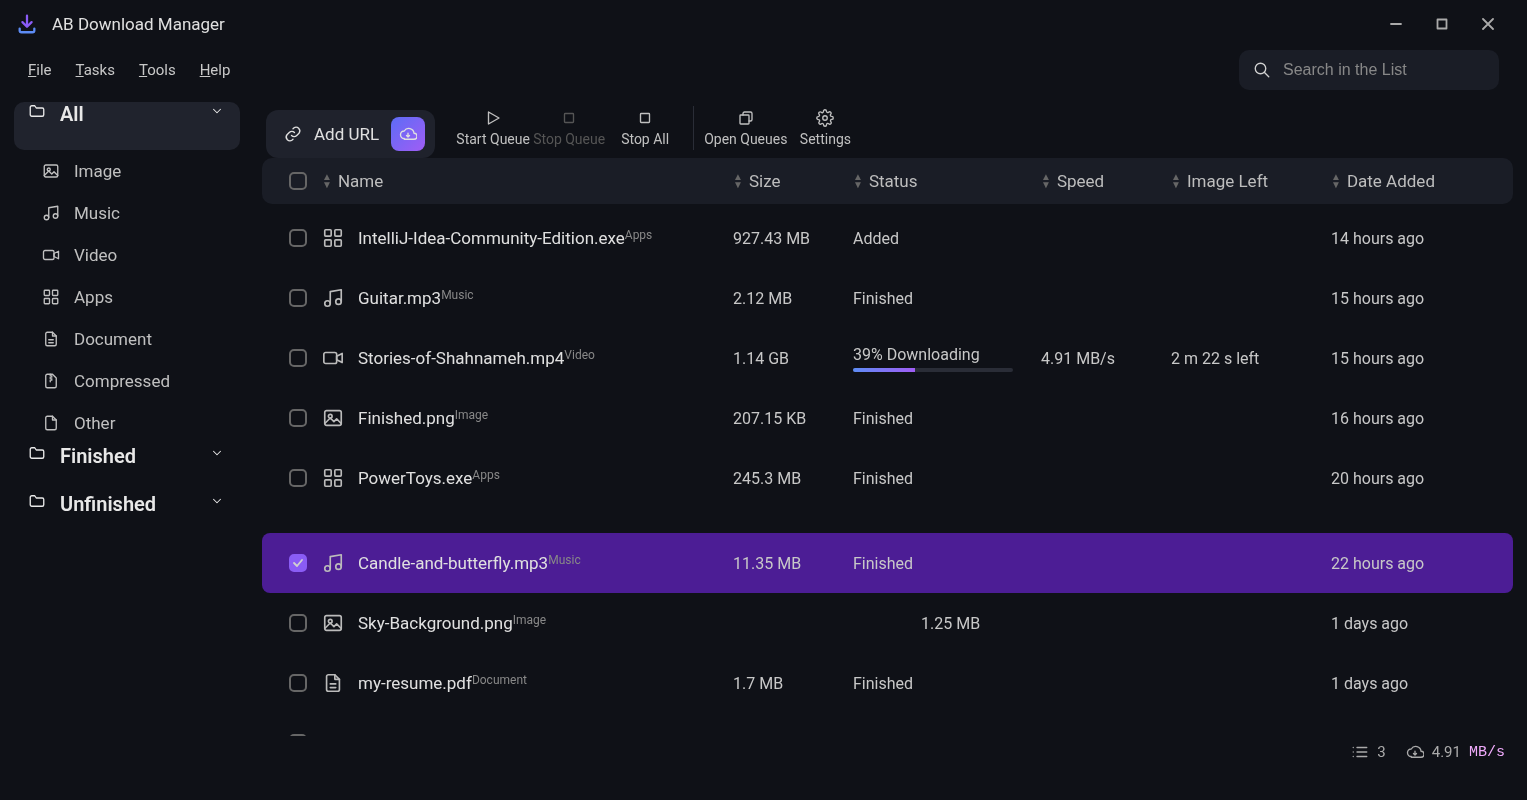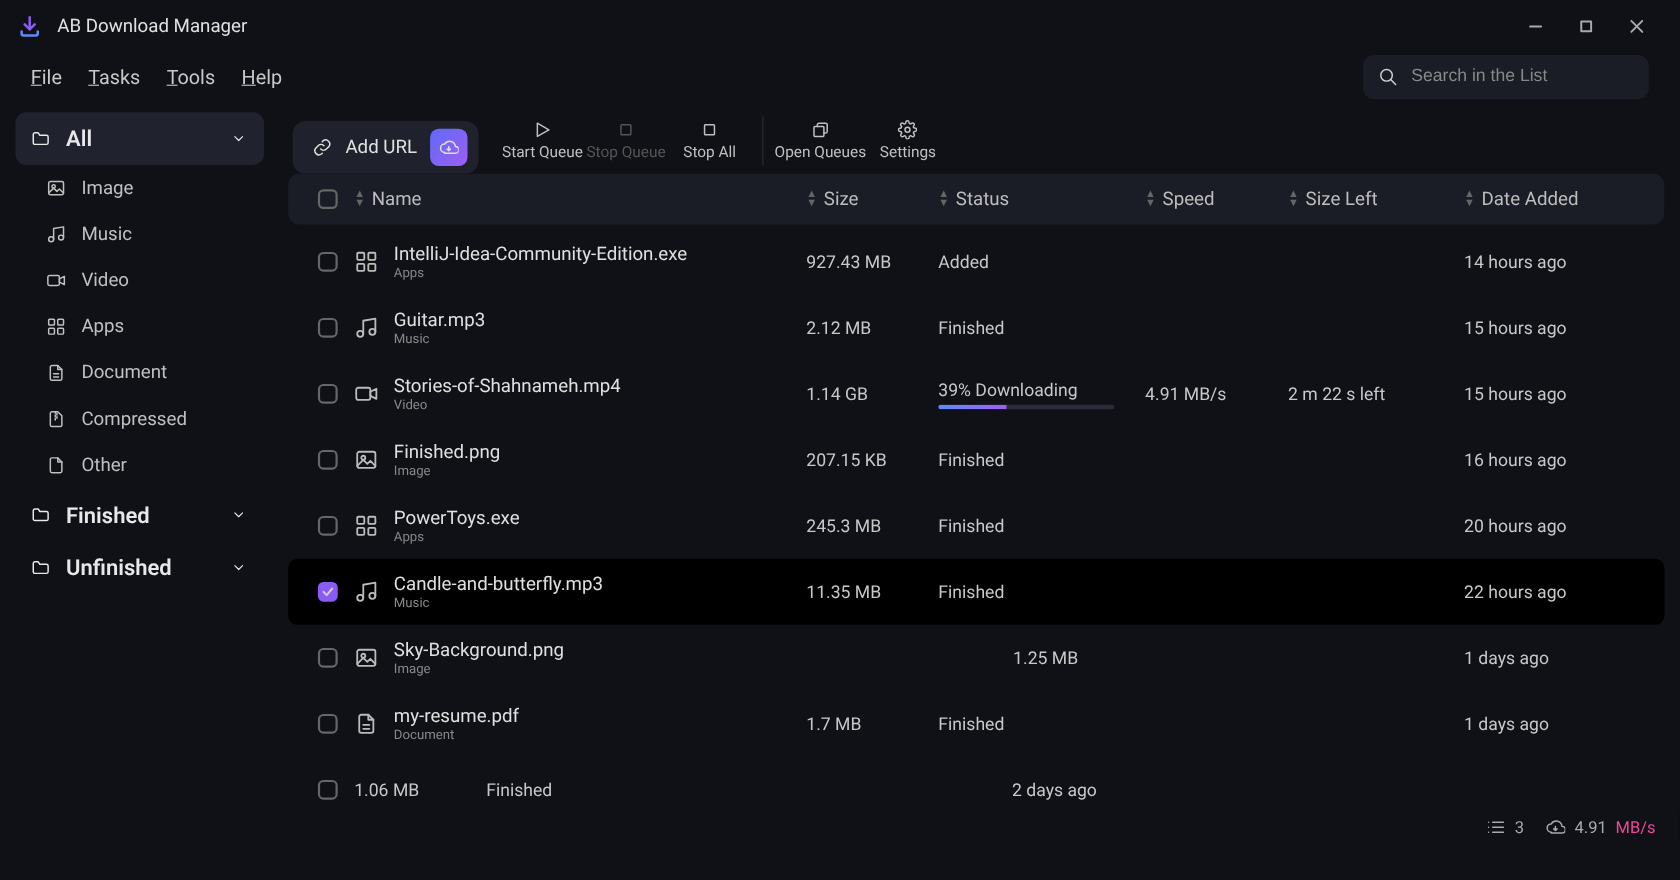--- a/index.html
+++ b/index.html
@@ -28,21 +28,21 @@
   color: #aaa; cursor: pointer;
 }
 
 
 .menubar {
   height: 44px;
   display: flex; align-items: center;
   padding: 0 28px;
   gap: 24px;
 }
-.menu-item { font-size: 18px; color: #c8c8c8; cursor: pointer; }
+.menu-item { font-size: 15px; color: #c8c8c8; cursor: pointer; }
 .menu-item:first-letter { text-decoration: underline; }
 .menubar .spacer { flex: 1; }
 .search-wrap {
   width: 260px; height: 40px;
   background: #1a1d26;
   border-radius: 10px;
   display: flex; align-items: center;
   padding: 0 14px; gap: 12px;
 }
 .search-wrap input {
@@ -55,21 +55,21 @@
 .main { display: flex; height: calc(800px - 48px - 44px - 32px); }
 
 
 .sidebar {
   width: 254px;
   padding: 10px 14px;
   overflow-y: auto;
 }
 .side-group {
   height: 48px;
-  display: flex; align-items: center;
+  display: flex; align-items: flex-start;
   gap: 14px;
   padding: 0 14px;
   border-radius: 10px;
   font-size: 20px; font-weight: 600;
   color: #e8e8e8;
   cursor: pointer;
 }
 .side-group.active { background: #20232d; }
 .side-group .chev { margin-left: auto; }
 .side-item {
@@ -143,34 +143,34 @@
 .col-date  { width: 170px; flex-shrink:0;}
 
 .table-body { flex: 1; overflow-y: auto; padding: 0 14px 0 8px; }
 .row {
   height: 60px;
   display: flex; align-items: center;
   padding: 0 12px;
   border-radius: 8px;
   cursor: pointer;
 }
-.row.selected { background: #000000; }
+.row.selected { background: #4c1d95; margin-top: 25px; }
 .chk {
   width: 18px; height: 18px;
   border: 2px solid #666;
   border-radius: 5px;
   display: flex; align-items: center; justify-content:center;
 }
 .chk.checked { background: #8a5cf5; border-color: #8a5cf5; }
 .chk.checked svg { display: block; }
 .chk svg { display: none; }
 
 .name-cell { display: flex; align-items: center; gap: 14px; min-width:0; }
 .file-icon { width: 22px; height: 22px; flex-shrink:0; color: #bbb; display: inline-flex; align-items: center; justify-content: center;}
-.name-stack { display: flex; flex-direction: column; min-width:0;}
+.name-stack { display: flex; flex-direction: row; min-width:0;}
 .fname { font-size: 17px; color: #e0e0e0; white-space: nowrap; overflow:hidden; text-overflow: ellipsis;}
 .fcat  { font-size: 12px; color: #888; }
 .cell { font-size: 16px; color: #c8c8c8; }
 
 .status-stack { display:flex; flex-direction:column; gap:4px;}
 .pbar { width: 160px; height: 4px; background: #2a2d37; border-radius: 2px; overflow:hidden;}
 .pbar .fill { height:100%; }
 .fill.dl { background: linear-gradient(90deg, #5d8cf5, #a05df5); }
 .fill.pause { background: #f5a05d; }
 
@@ -180,21 +180,21 @@
   bottom: 0;
   left: 0;
   right: 0;
   height: 32px;
   display:flex; align-items:center; justify-content:flex-end;
   gap: 20px; padding: 0 22px;
   font-size: 15px; color: #aaa;
   background: #0f1117;
 }
 .sb-item { display:flex; align-items:center; gap:8px;}
-.sb-unit { color: #ec4899; }
+.sb-unit { color: #f0abfc; font-family: Liberation Mono, monospace; }
 
 svg { stroke: currentColor; fill: none; stroke-width: 1.8; stroke-linecap: round; stroke-linejoin: round; }
 </style>
 </head>
 <body>
 
 <div class="titlebar">
   <span class="logo">
     <svg viewBox="0 0 24 24">
         <path d="M12 3v12m0 0l-5-5m5 5l5-5" stroke="#8a5cf5" stroke-width="2.5"></path>
@@ -442,21 +442,21 @@
             <span>▲</span>
             <span>▼</span>
           </span>
           <span>Speed</span>
         </div>
       <div class="th col-time">
           <span class="sort-arrows">
             <span>▲</span>
             <span>▼</span>
           </span>
-          <span>Size Left</span>
+          <span>Image Left</span>
         </div>
       <div class="th col-date">
           <span class="sort-arrows">
             <span>▲</span>
             <span>▼</span>
           </span>
           <span>Date Added</span>
         </div>
     </div>
 

